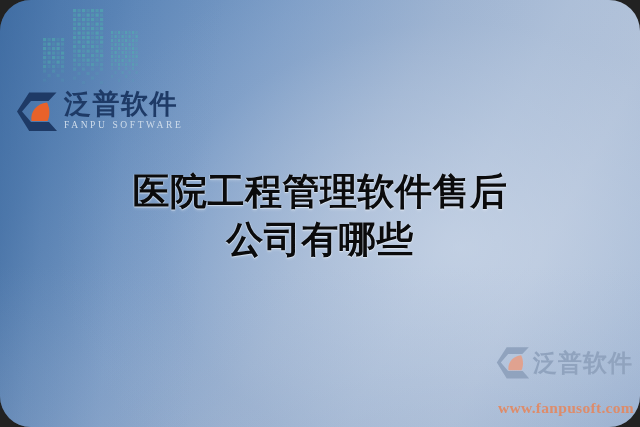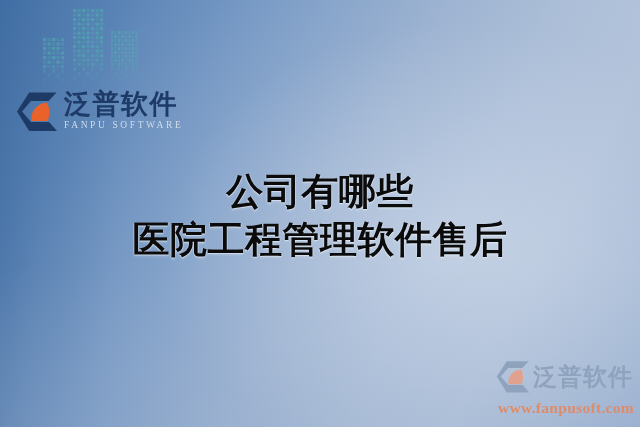--- a/index.html
+++ b/index.html
@@ -6,20 +6,21 @@
     margin: 0;
     padding: 0;
     background: #222;
   }
   #stage {
     position: relative;
     width: 640px;
     height: 427px;
     overflow: hidden;
     font-family: "Liberation Sans", "DejaVu Sans", sans-serif;
+    border-radius: 31px;
   }
 
   
   .bg-base {
     position: absolute;
     inset: 0;
     background: linear-gradient(118deg,
         #4e7cb2 0%,
         #5c86b8 14%,
         #7f9fc8 34%,
@@ -146,21 +147,21 @@
   .wm-cn {
     margin-left: 3px;
     font-size: 24px;
     font-weight: 700;
     color: #8fa2bd;
     letter-spacing: 1px;
     font-family: "DejaVu Sans", "Liberation Sans", sans-serif;
     line-height: 1;
   }
   .wm-url {
-    margin-top: 6px;
+    margin-top: 20px;
     margin-left: 2px;
     font-family: "Liberation Serif", "DejaVu Serif", serif;
     font-size: 15.5px;
     font-weight: 700;
     color: #e08a66;
     letter-spacing: 0.3px;
     line-height: 1;
   }
 </style>
 </head>
@@ -418,22 +419,22 @@
         <path d="M15.5 30.0 C14.0 21.0 20.5 12.5 31.0 11.5 C34.0 17.0 34.2 24.5 31.6 30.0 Z" fill="#e8622a"></path>
       </svg>
     </span>
     <span class="brand-text">
       <span class="brand-cn">泛普软件</span>
       <span class="brand-en">FANPU SOFTWARE</span>
     </span>
   </div>
 
   <div class="headline">
+    <span class="line">医院工程管理软件售后</span>
     <span class="line">公司有哪些</span>
-    <span class="line">医院工程管理软件售后</span>
   </div>
 
   <div class="watermark">
     <div class="wm-row">
       <span class="wm-mark">
         <svg viewBox="0 0 42 42" width="34" height="34" xmlns="http://www.w3.org/2000/svg" aria-hidden="true">
           <path d="M13.2 1.5 H40.5 L32.5 10.0 H15.0 L6.0 20.5 L15.0 31.0 H33.0 L41.0 40.0 H13.2 L1.0 20.5 Z" fill="#8fa2bd"></path>
           <path d="M15.5 30.0 C14.0 21.0 20.5 12.5 31.0 11.5 C34.0 17.0 34.2 24.5 31.6 30.0 Z" fill="#e3a18c"></path>
         </svg>
       </span>

